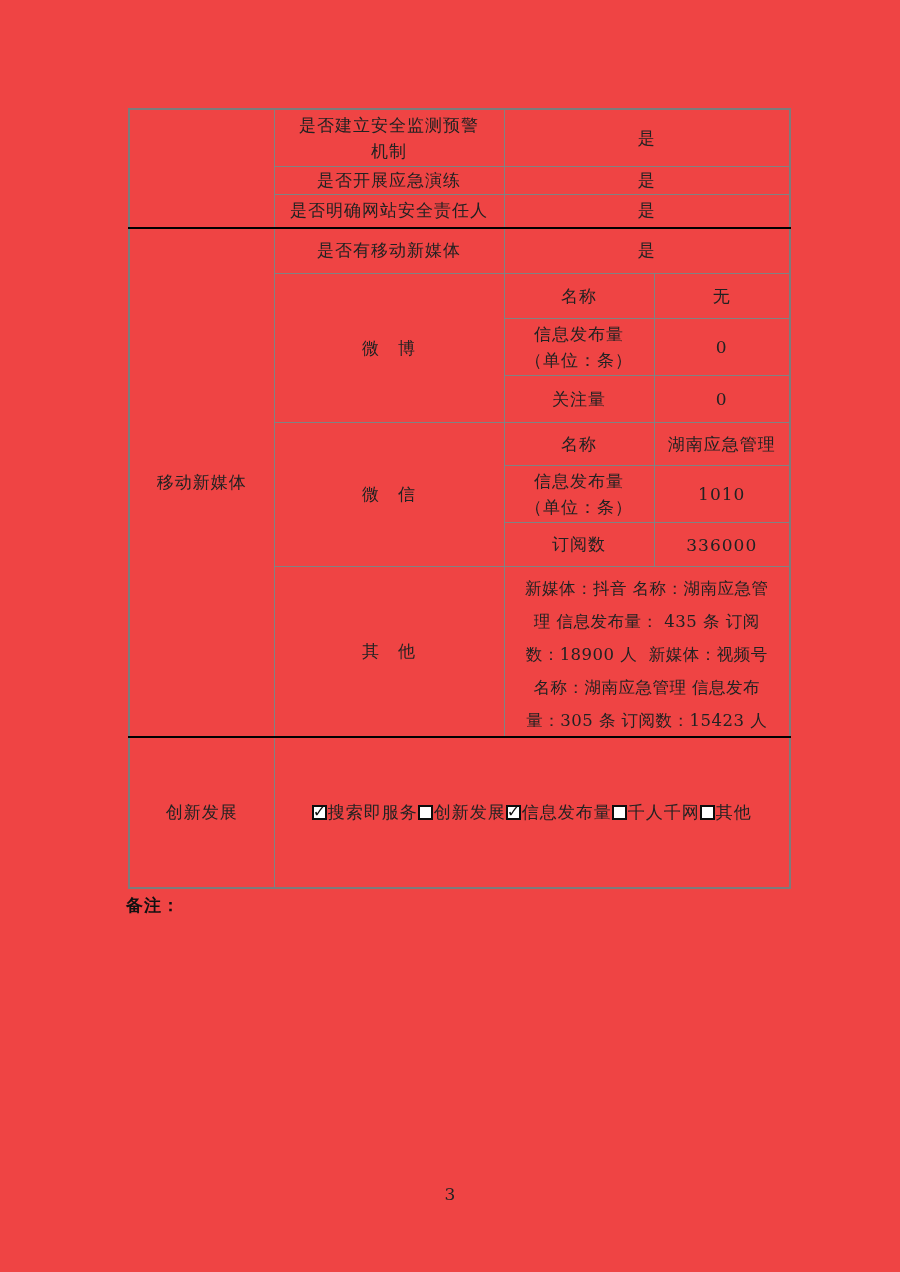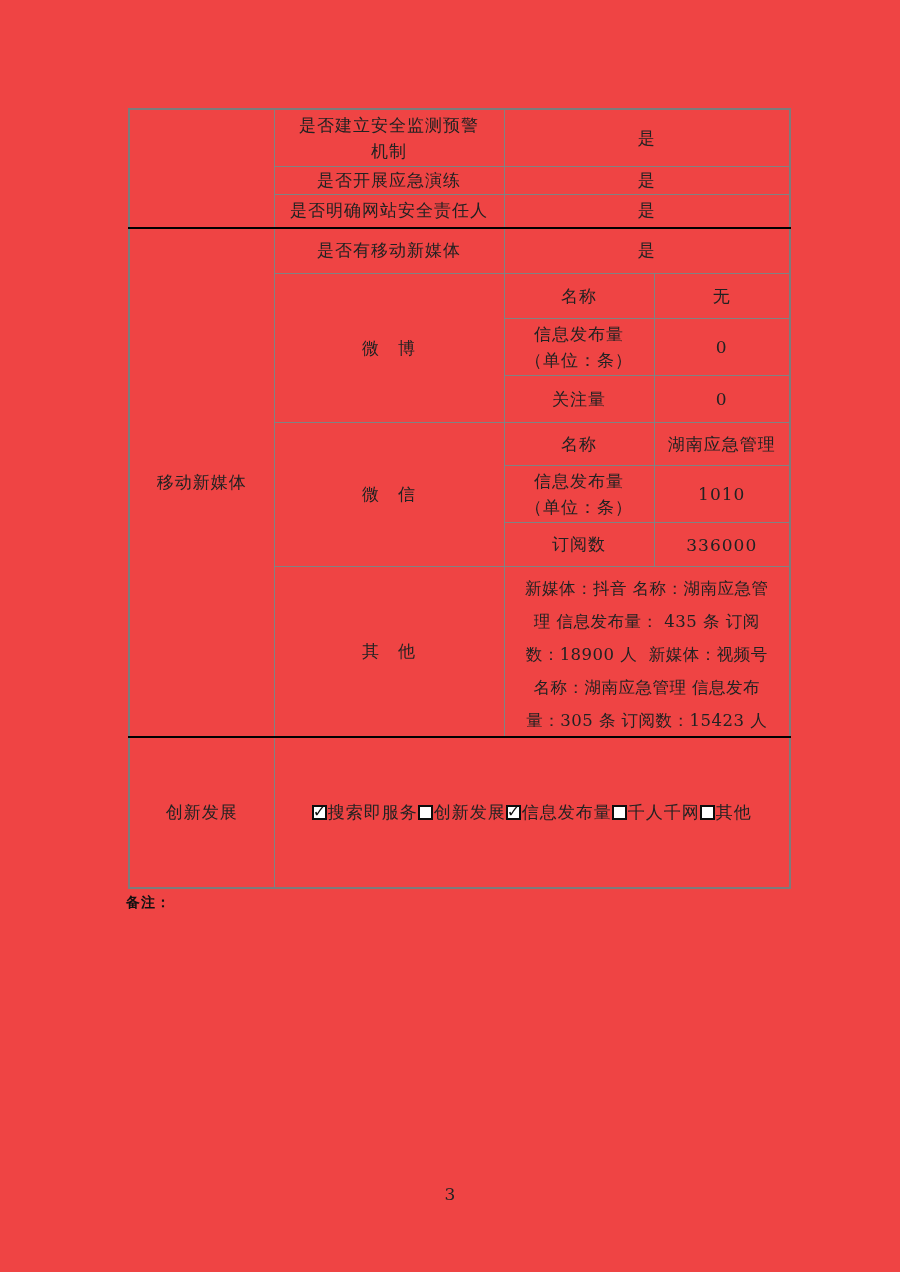--- a/index.html
+++ b/index.html
@@ -76,21 +76,21 @@
     font-weight: bold;
     color: #0d0d0d;
     font-family: "DejaVu Sans", sans-serif;
   }
 
   .notes {
     position: absolute;
     left: 126px; top: 894px;
     font-family: "Liberation Sans", "DejaVu Sans", sans-serif;
     font-weight: bold;
-    font-size: 14px;
+    font-size: 17px;
     color: #111;
     letter-spacing: 1px;
   }
   .pagenum {
     position: absolute;
     left: 0; right: 0; top: 1184px;
     text-align: center;
     font-size: 17px;
     color: #222;
   }

